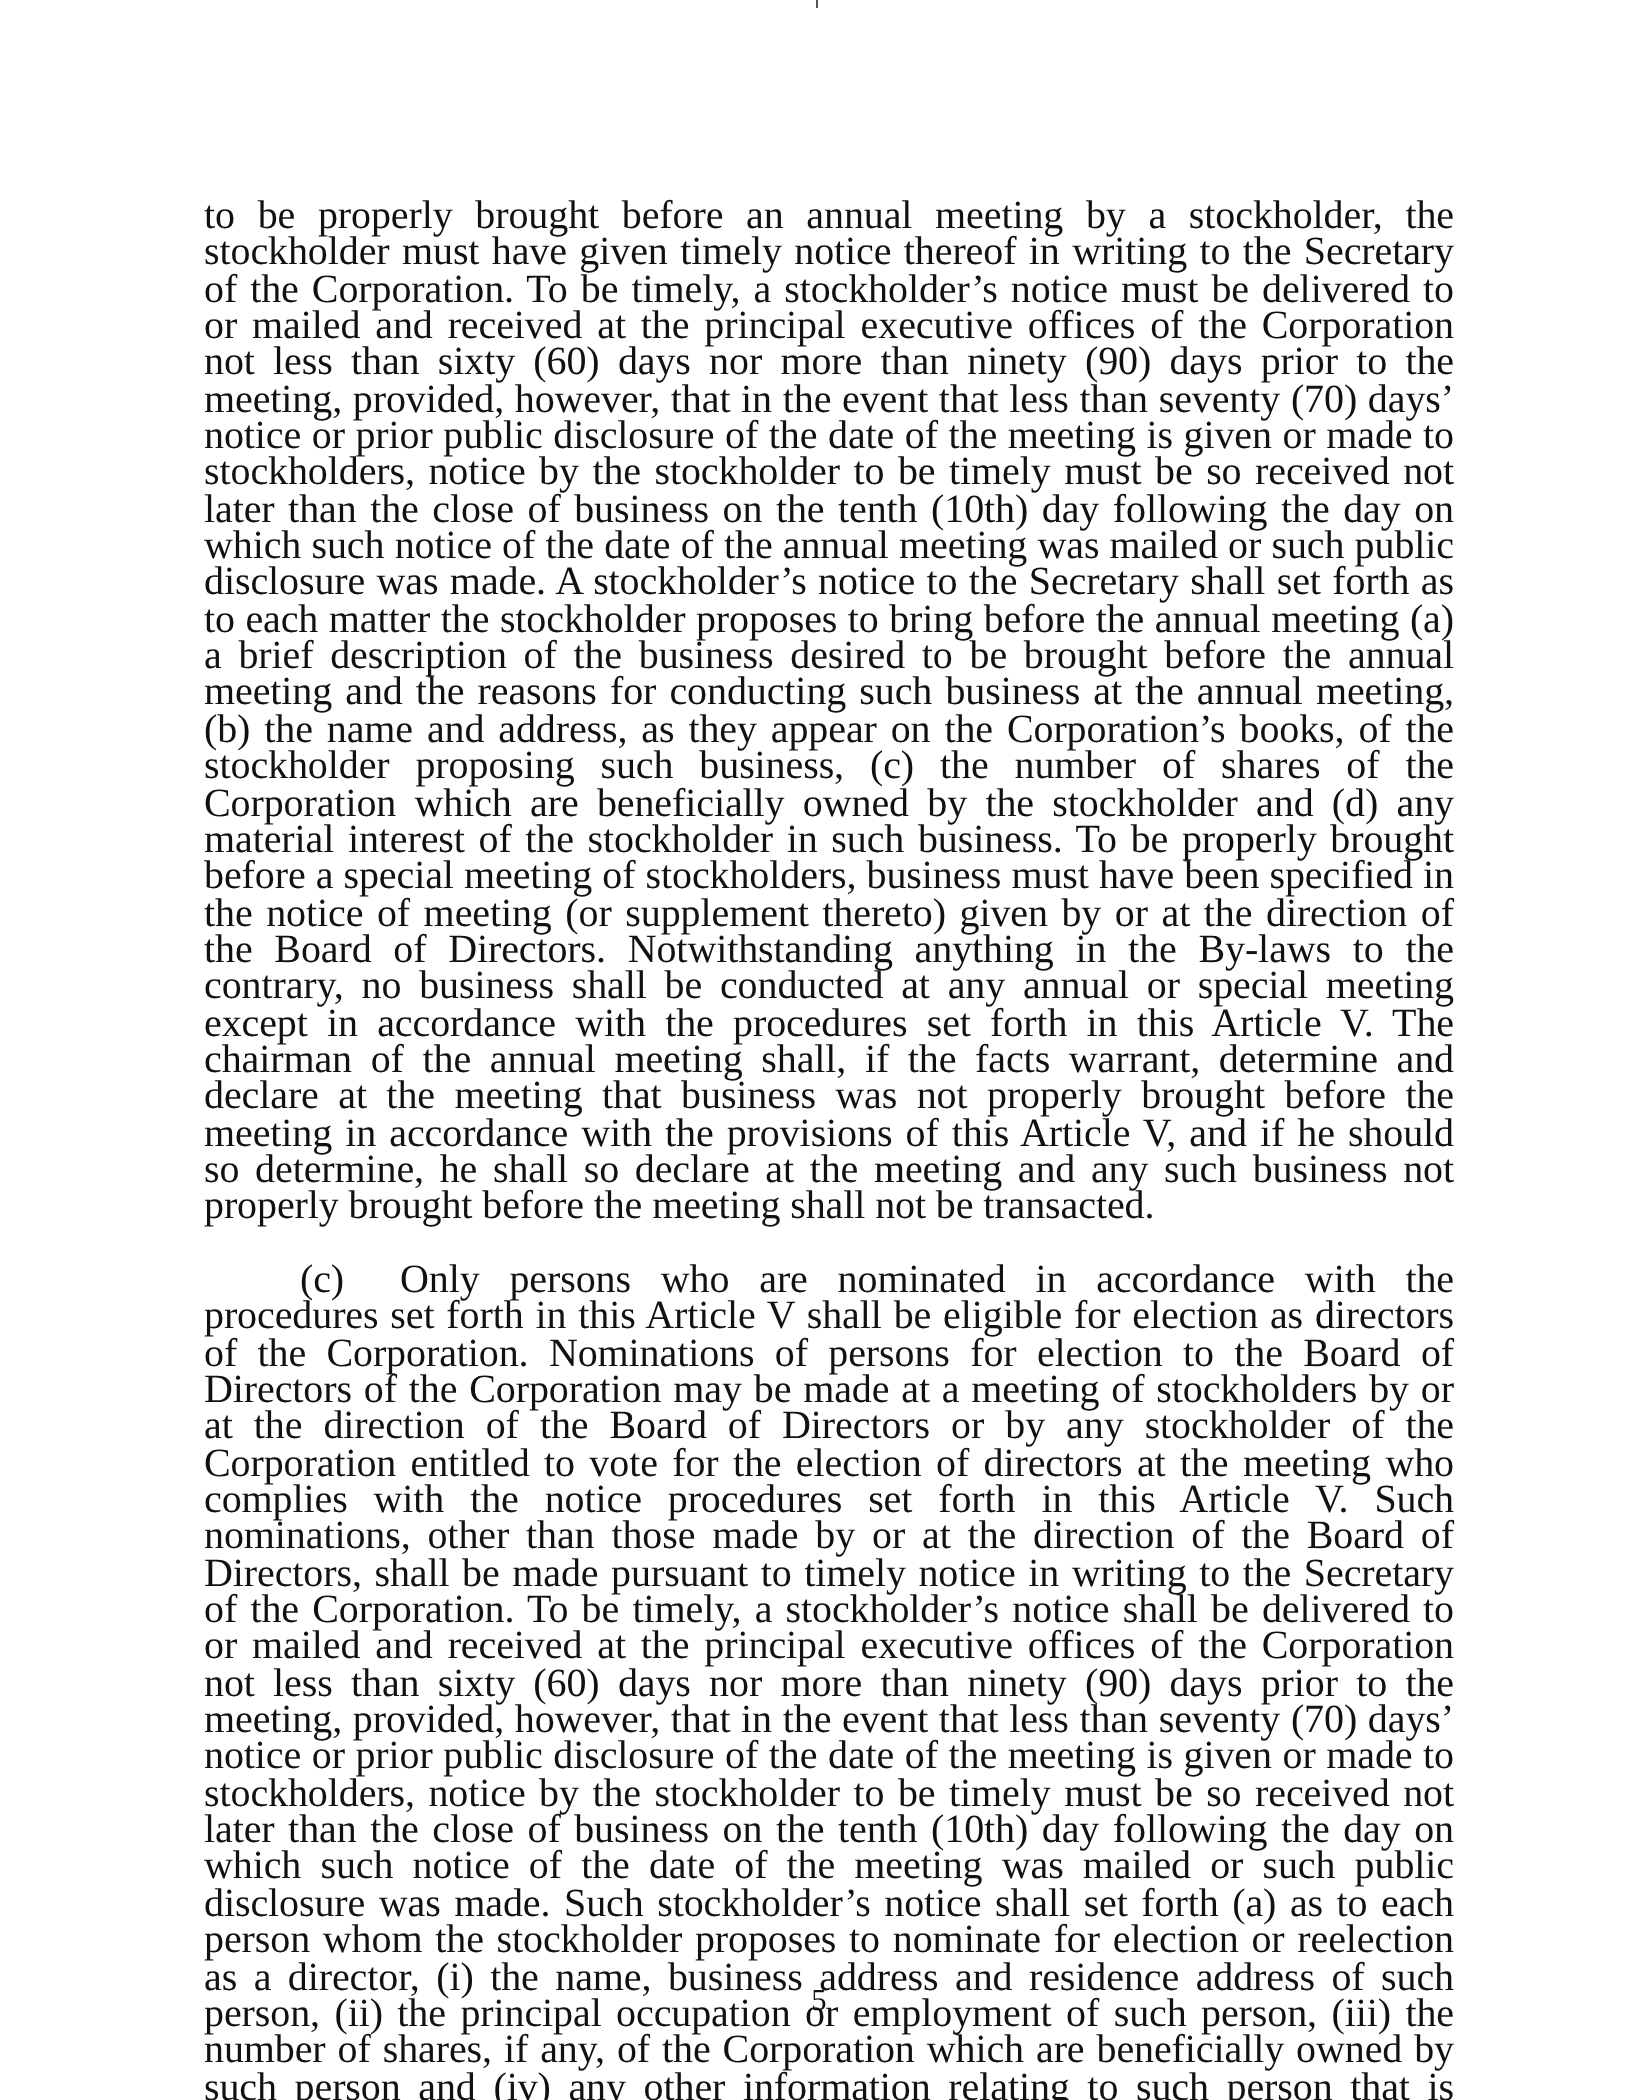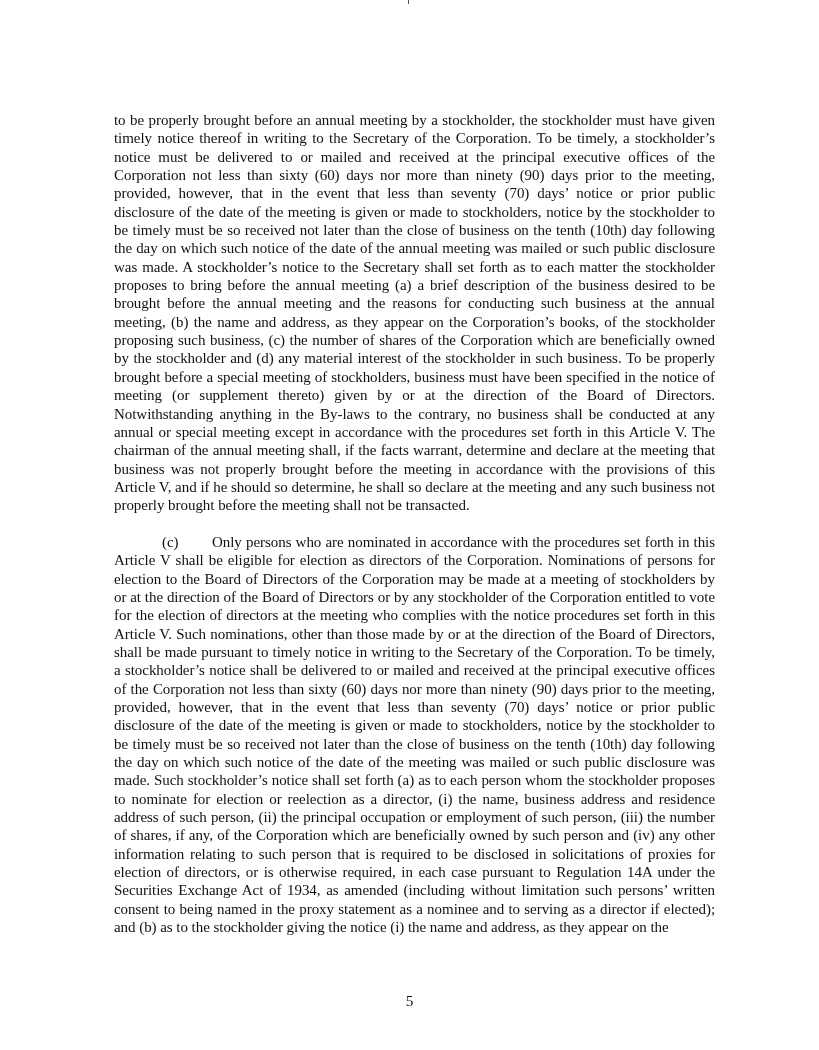--- a/index.html
+++ b/index.html
@@ -23,24 +23,24 @@
       height: 4px;
       background: #555;
     }
     .page-body {
       position: absolute;
       left: 98px;
       top: 95px;
       width: 633px;
     }
     .para {
-      font-size: 15px;
+      font-size: 20px;
       line-height: 18.35px;
       text-align: justify;
-      margin: 16px;
+      margin: 4px;
       letter-spacing: -0.05px;
     }
     .para + .para {
       margin-top: 18.35px;
       font-family: Liberation Serif, serif;
     }
     .para-indented .label {
       display: inline-block;
       margin-left: 48px;
       width: 50px;

